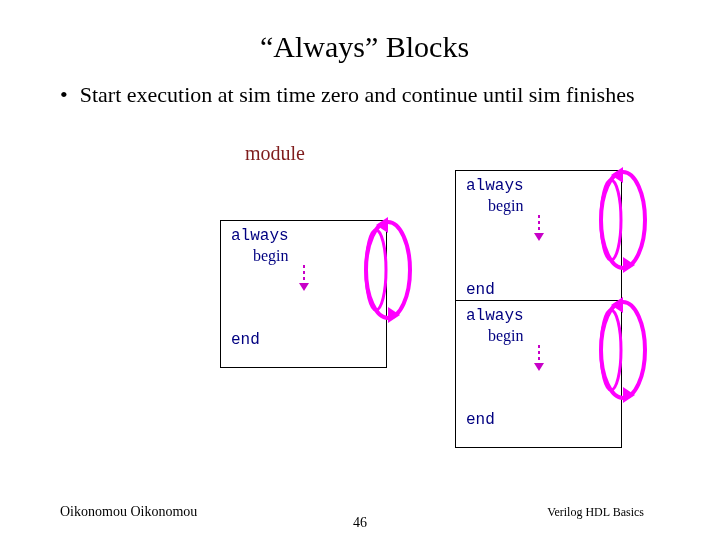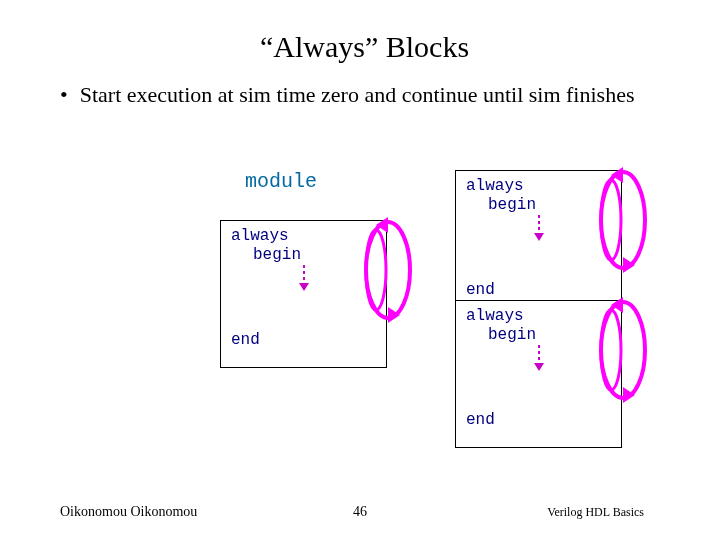--- a/index.html
+++ b/index.html
@@ -20,62 +20,61 @@
   }
   .bullet {
     font-size: 22px;
     margin: 18px 60px 0 60px;
     display: flex;
   }
   .bullet .dot {
     margin-right: 12px;
   }
   .module-label {
-    font-family: Liberation Mono, monospace;
+    font-family: Liberation Serif, serif;
     font-size: 20px;
-    color: #0369a1;
+    color: #7f1d1d;
     position: absolute;
     left: 245px;
     top: 142px;
-    margin-top: 28px;
   }
   
   .box {
     border: 1px solid #000;
     background: #fff;
     font-family: "Courier New", monospace;
     font-size: 16px;
     color: #000080;
     padding: 6px 10px 16px 10px;
     line-height: 1.2;
     position: absolute;
   }
   .box .always { display: block; }
-  .box .begin { display: block; margin-left: 22px; }
+  .box .begin { display: block; margin-left: 22px; font-family: Liberation Serif, serif; }
   .box .end { display: block; margin-top: 44px; }
   .box .gap { height: 22px; }
   .arrow {
     position: absolute;
     left: 50%;
     transform: translateX(-50%);
   }
   .cycle-svg {
     position: absolute;
   }
   .footer-left {
     position: absolute;
     left: 60px;
     bottom: 20px;
     font-size: 14px;
   }
   .footer-center {
     position: absolute;
     left: 50%;
     transform: translateX(-50%);
-    bottom: 20px;
+    bottom: 9px;
     font-size: 14px;
     text-align: center;
   }
   .footer-right {
     position: absolute;
     right: 76px;
     bottom: 20px;
     font-size: 12px;
   }
 </style>

